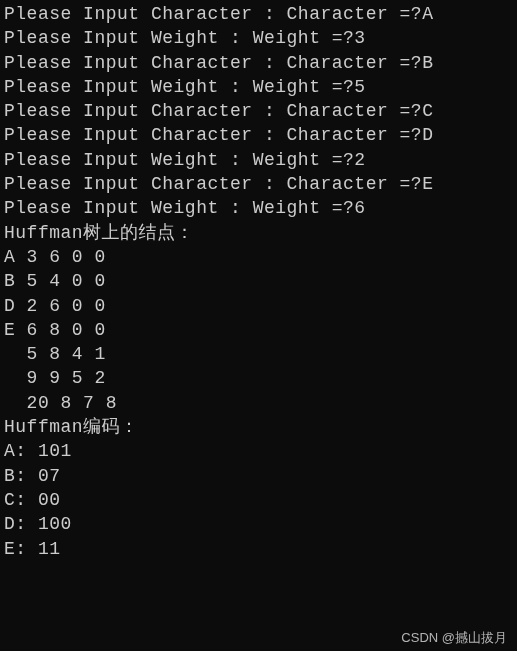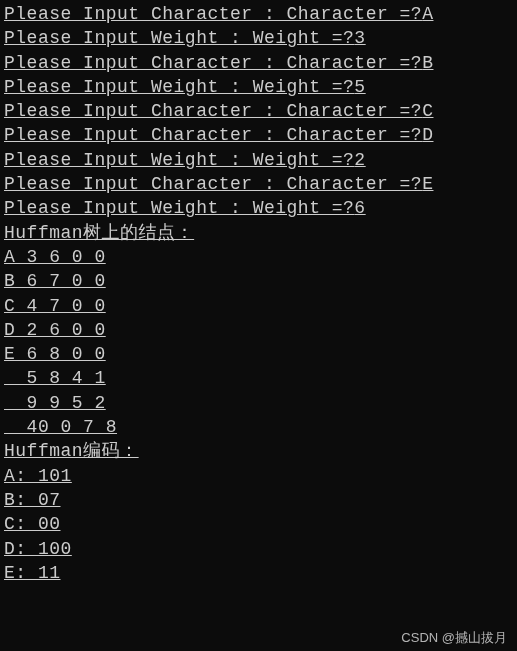--- a/index.html
+++ b/index.html
@@ -14,21 +14,20 @@
       font-size: 18px;
       line-height: 1.35;
       padding: 2px 4px;
       width: 517px;
       height: 651px;
       position: relative;
       letter-spacing: 0.5px;
     }
     .line {
       white-space: pre;
-      text-decoration: underline;
     }
     .watermark {
       position: absolute;
       bottom: 4px;
       right: 10px;
       color: #d0d0d0;
       font-size: 13px;
       font-family: Liberation Sans, sans-serif;
       opacity: 0.85;
       letter-spacing: 0;
@@ -42,27 +41,26 @@
   <div class="line"><span>Please Input Weight : Weight =?</span><span>3</span></div>
   <div class="line"><span>Please Input Character : Character =?</span><span>B</span></div>
   <div class="line"><span>Please Input Weight : Weight =?</span><span>5</span></div>
   <div class="line"><span>Please Input Character : Character =?</span><span>C</span></div>
   <div class="line"><span>Please Input Character : Character =?</span><span>D</span></div>
   <div class="line"><span>Please Input Weight : Weight =?</span><span>2</span></div>
   <div class="line"><span>Please Input Character : Character =?</span><span>E</span></div>
   <div class="line"><span>Please Input Weight : Weight =?</span><span>6</span></div>
   <div class="line">Huffman树上的结点：</div>
   <div class="line">A 3 6 0 0</div>
-  <div class="line">B 6 7 0 0</div>
-  <div class="line">C 4 7 0 0</div>
+  <div class="line">B 5 4 0 0</div>
   <div class="line">D 2 6 0 0</div>
   <div class="line">E 6 8 0 0</div>
   <div class="line">  5 8 4 1</div>
   <div class="line">  9 9 5 2</div>
-  <div class="line">  40 0 7 8</div>
+  <div class="line">  20 8 7 8</div>
   <div class="line">Huffman编码：</div>
   <div class="line">A: 101</div>
   <div class="line">B: 07</div>
   <div class="line">C: 00</div>
   <div class="line">D: 100</div>
   <div class="line">E: 11</div>
 </div>
 
 <div class="watermark">CSDN @撼山拔月</div>
 

